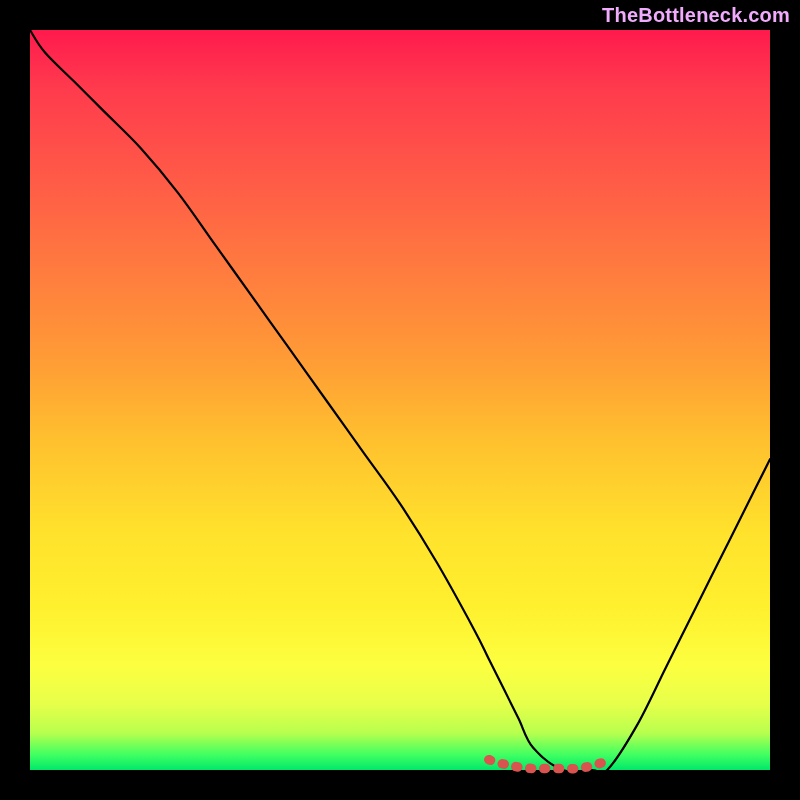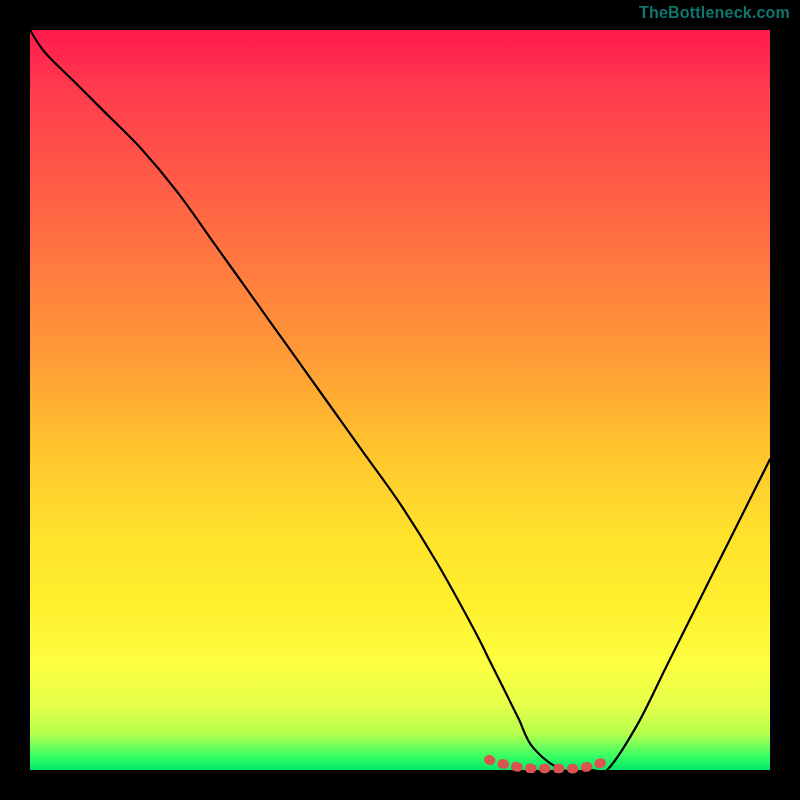--- a/index.html
+++ b/index.html
@@ -14,22 +14,22 @@
   .frame {
     position: relative;
     width: 800px;
     height: 800px;
     background: #000;
   }
   .watermark {
     position: absolute;
     top: 4px;
     right: 10px;
-    color: #0f766e;
-    font-size: 16px;
+    color: #f0abfc;
+    font-size: 20px;
     font-weight: 600;
     letter-spacing: 0.2px;
     user-select: none;
   }
   .plot-area {
     position: absolute;
     left: 30px;
     top: 30px;
     width: 740px;
     height: 740px;

